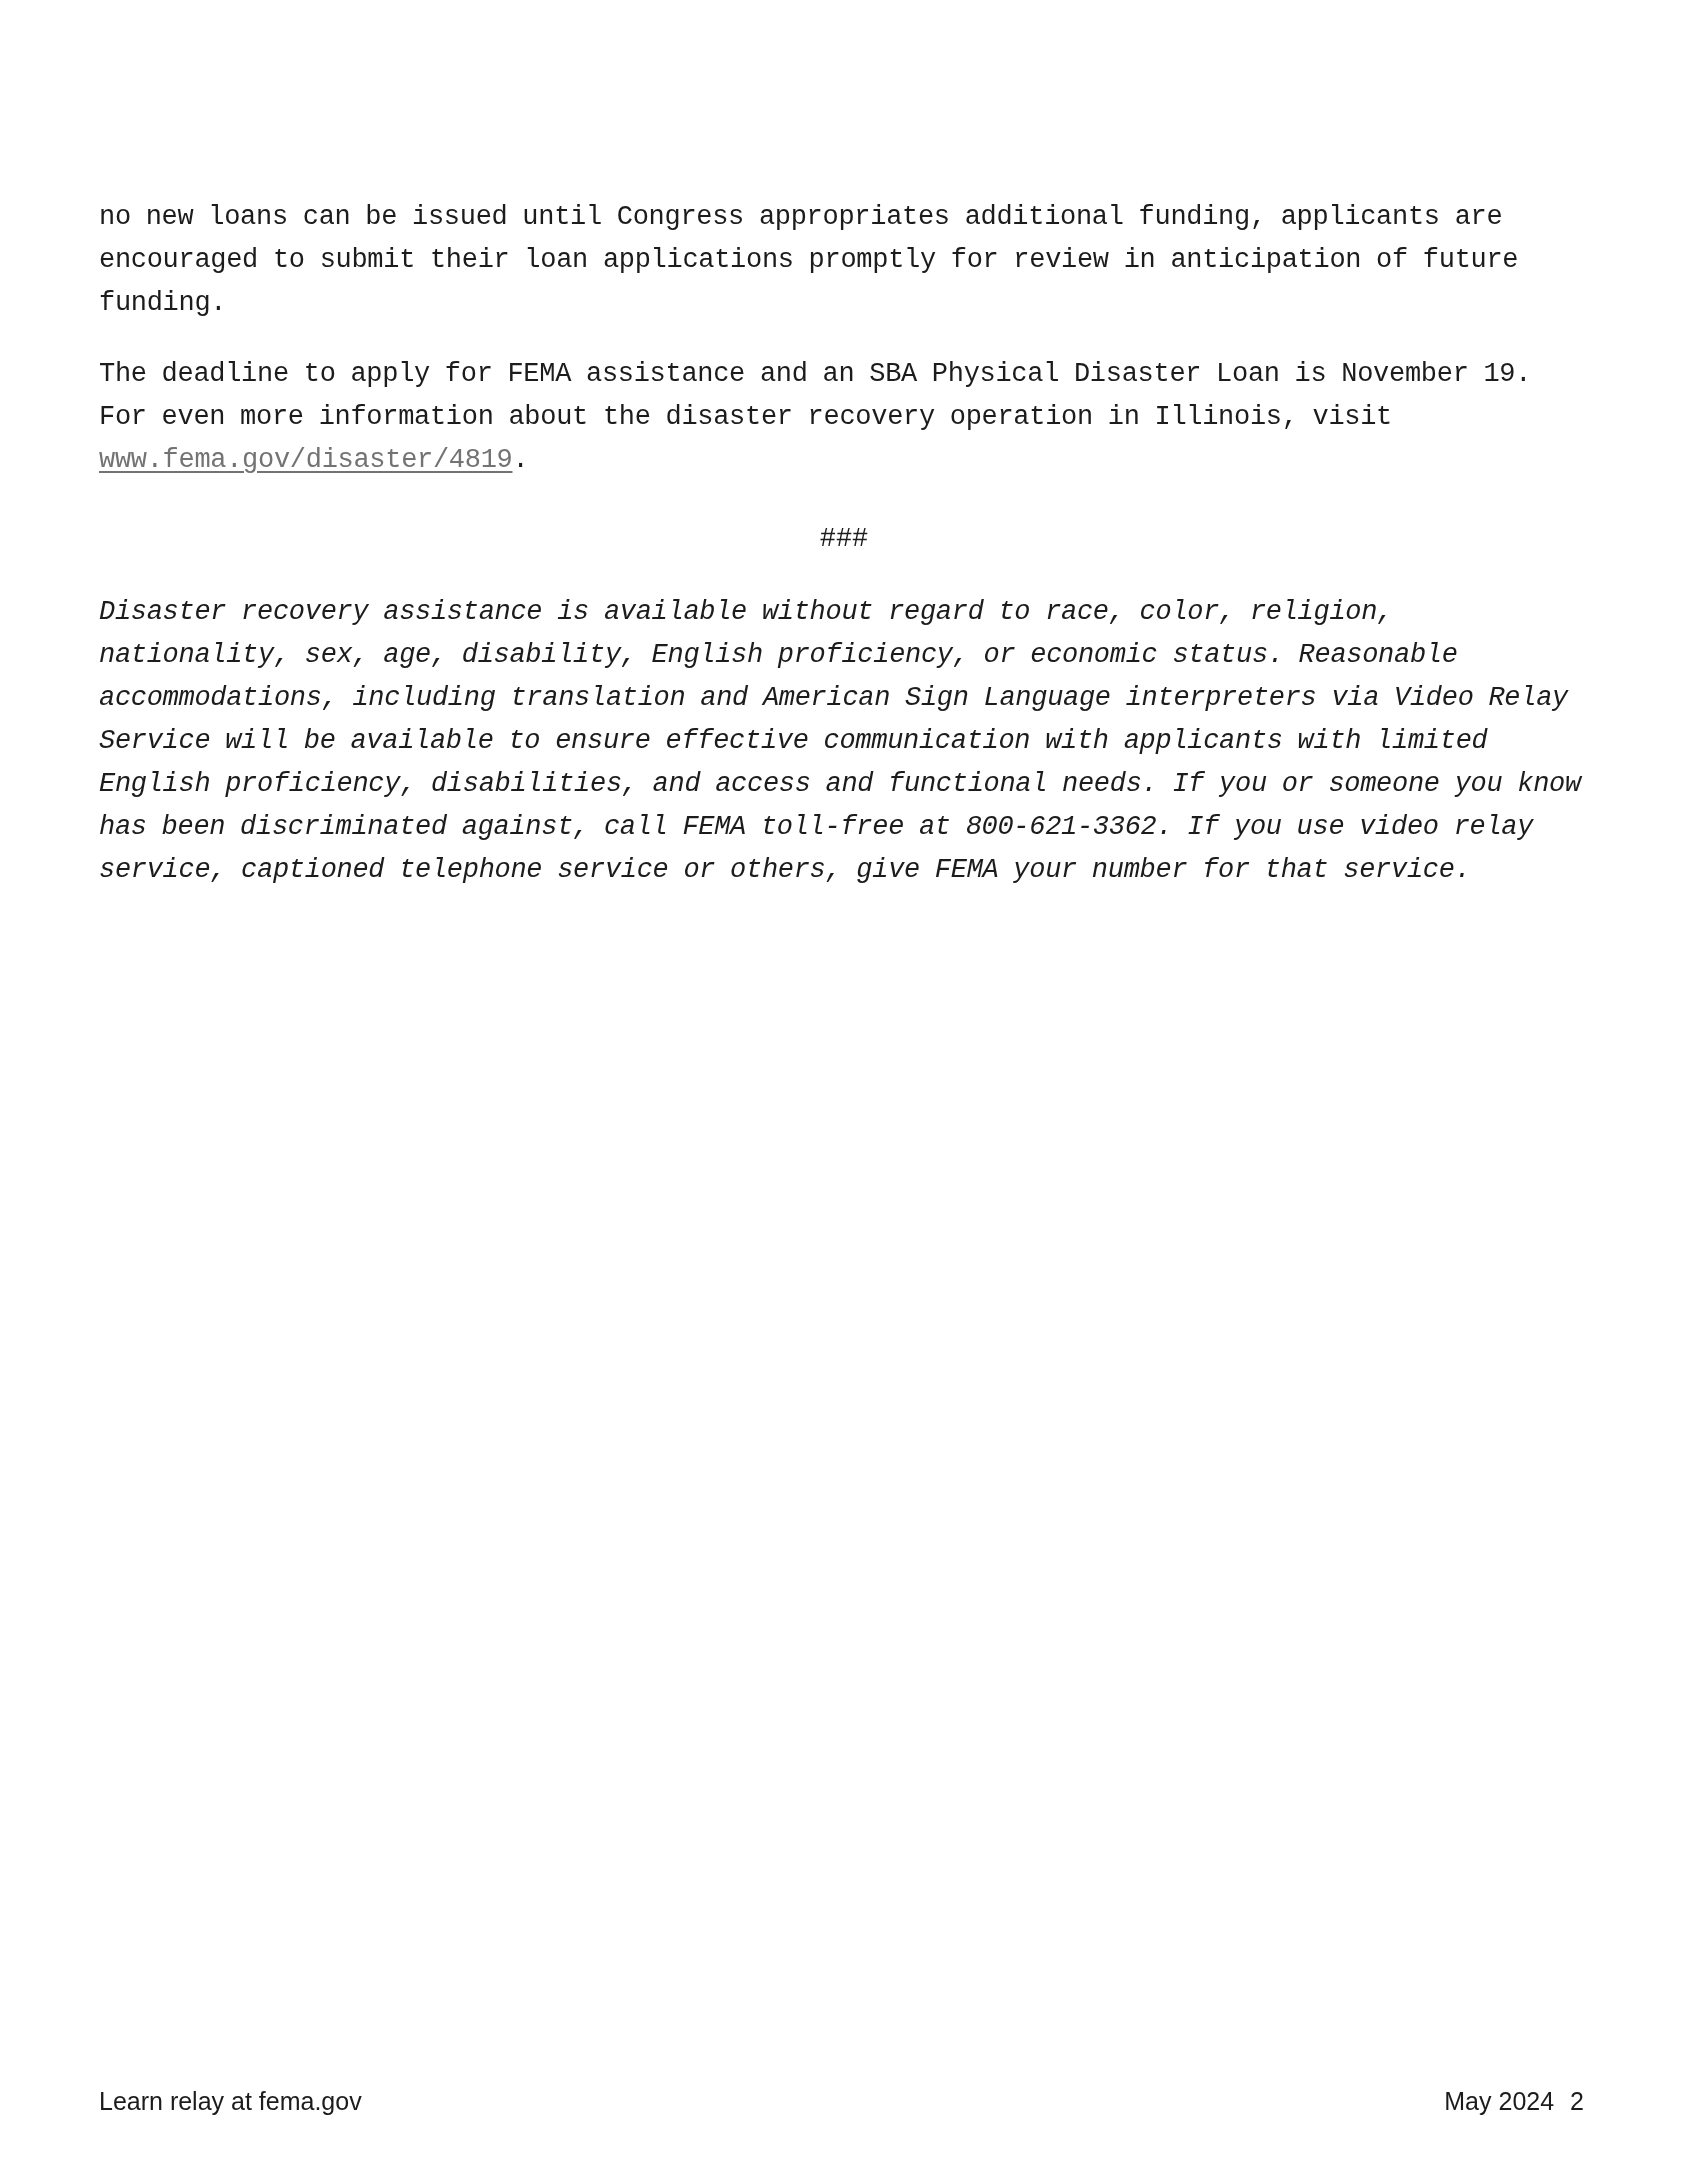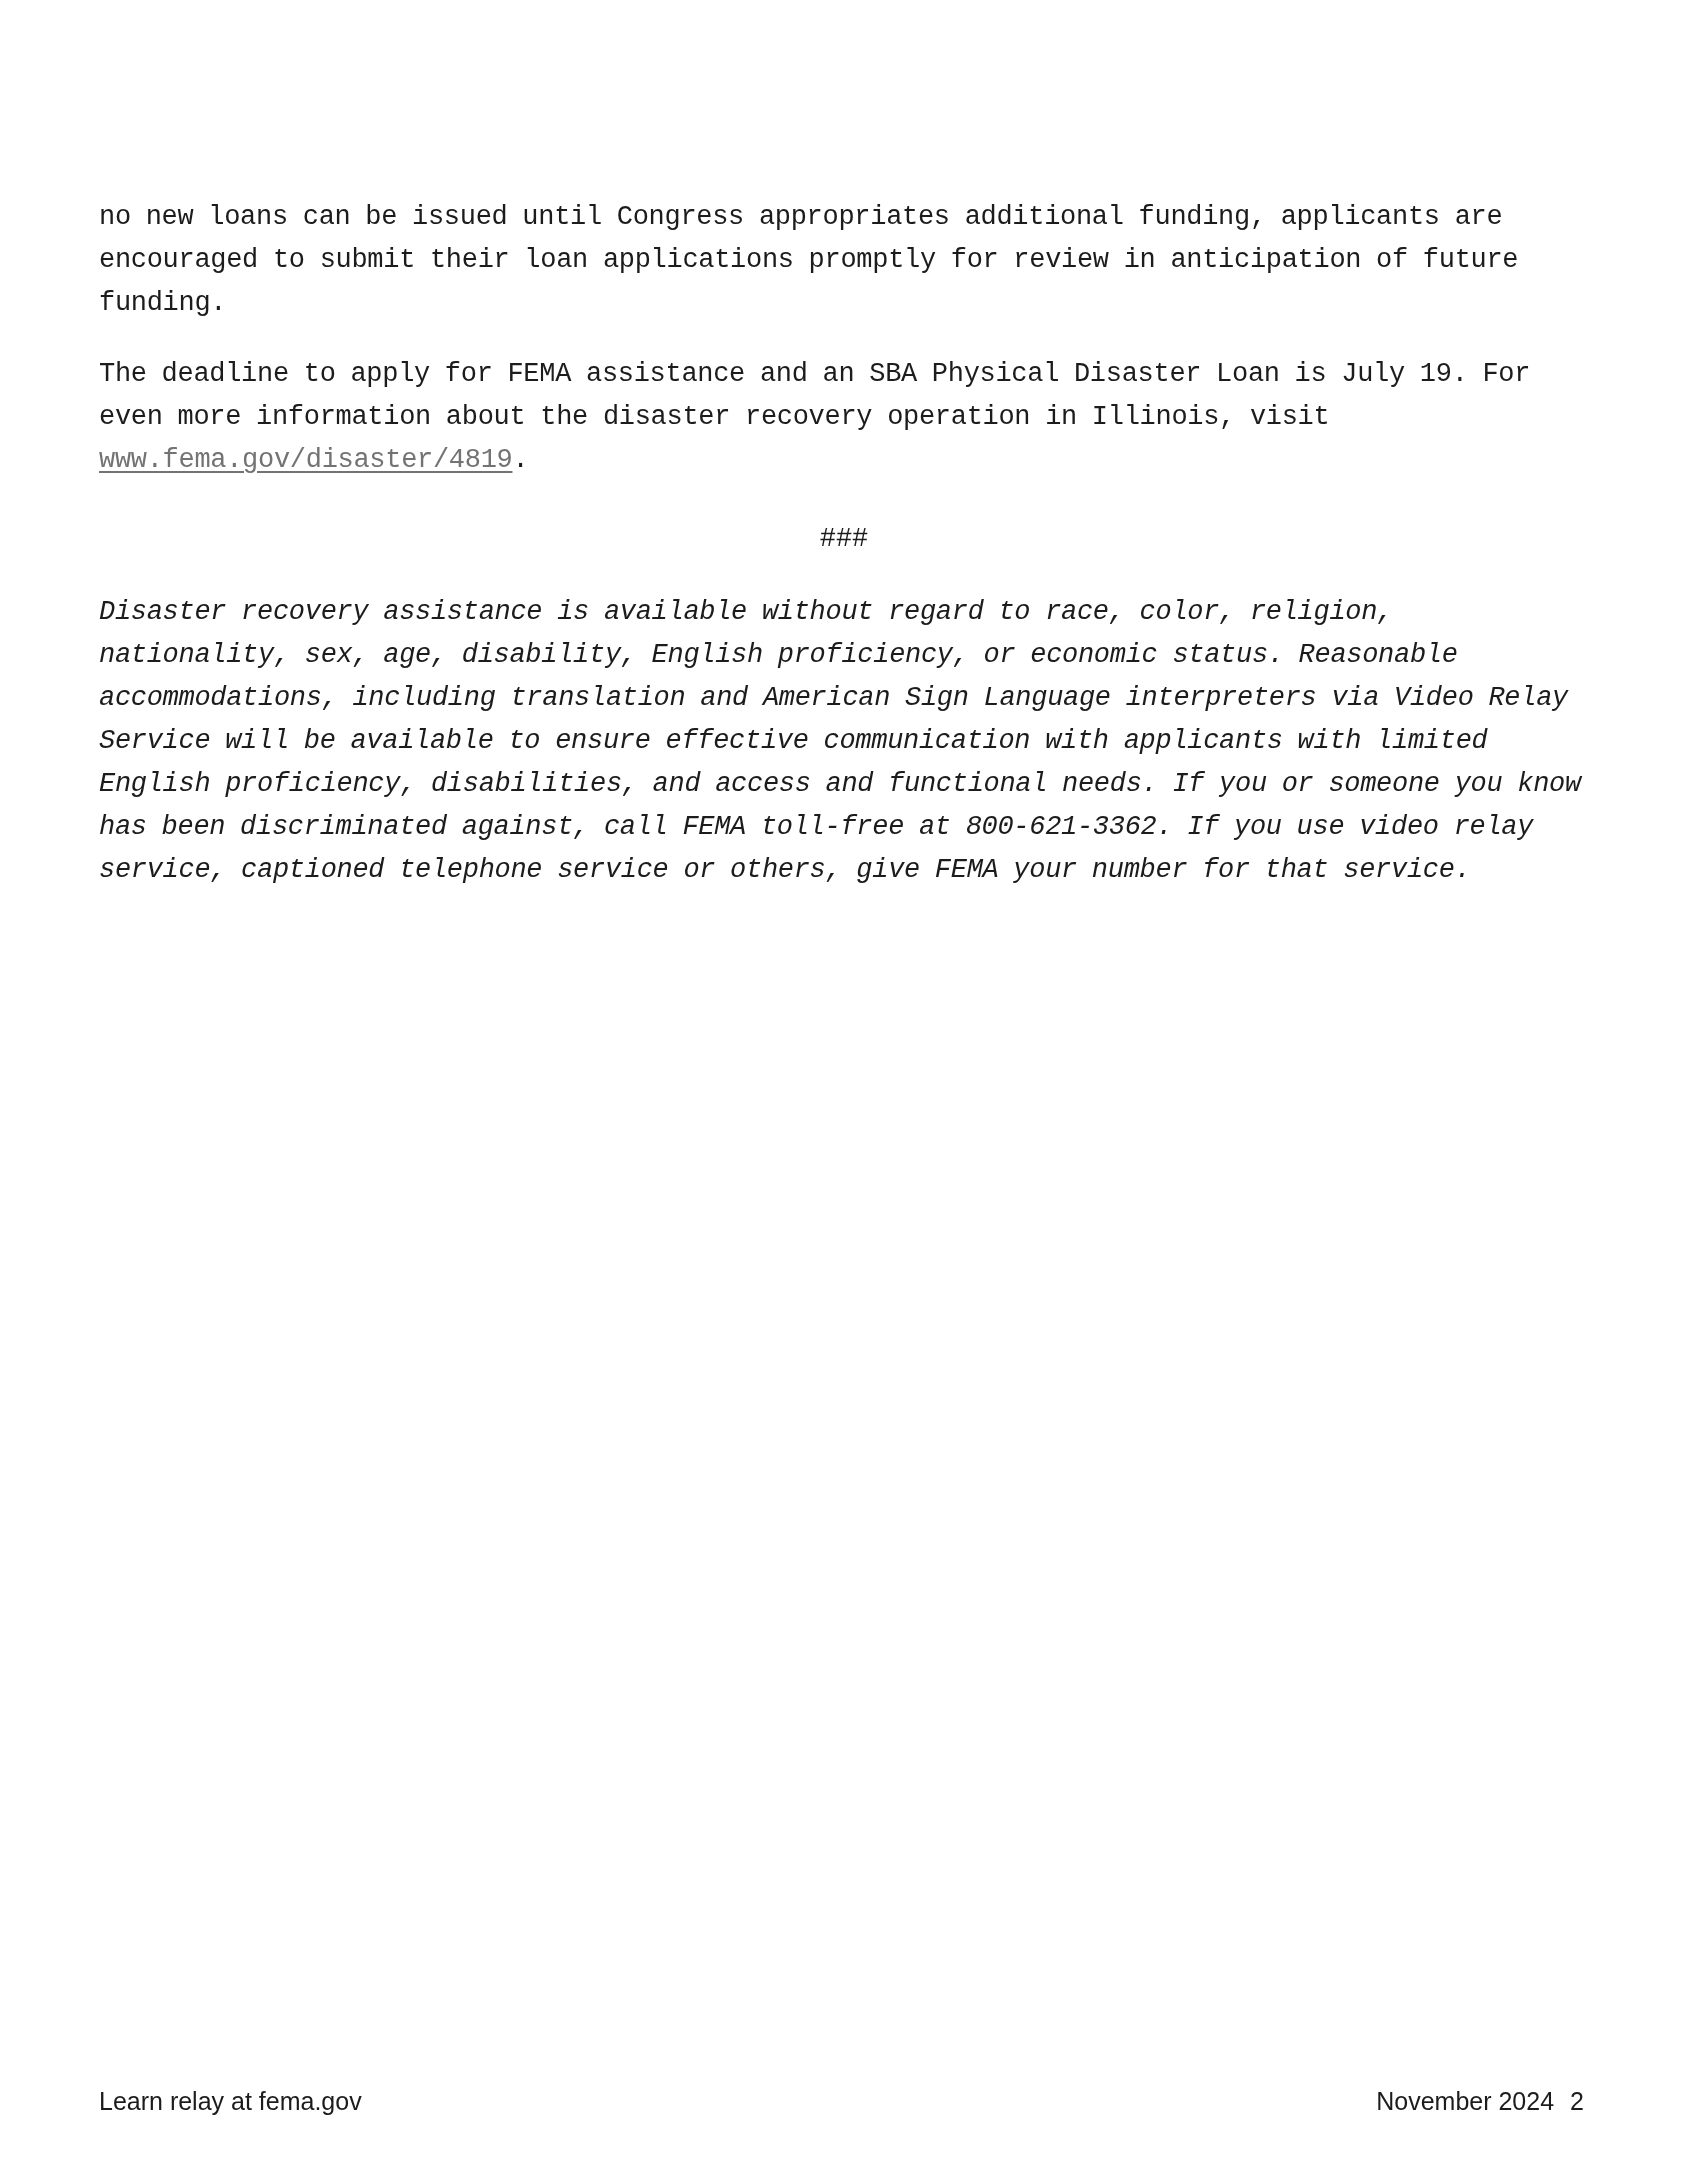--- a/index.html
+++ b/index.html
@@ -51,30 +51,30 @@
 </style>
 </head>
 <body>
 
 <div class="page">
 
   <div class="content">
 
     <p>no new loans can be issued until Congress appropriates additional funding, applicants are encouraged to submit their loan applications promptly for review in anticipation of future funding.</p>
 
-    <p><span>The deadline to apply for FEMA assistance and an SBA Physical Disaster Loan is July 19. For even more information about the disaster recovery operation in Illinois, visit </span><a class="link">www.fema.gov/disaster/4819</a><span>.</span></p>
+    <p><span>The deadline to apply for FEMA assistance and an SBA Physical Disaster Loan is November 19. For even more information about the disaster recovery operation in Illinois, visit </span><a class="link">www.fema.gov/disaster/4819</a><span>.</span></p>
 
     <p class="separator">###</p>
 
     <p class="disclaimer">Disaster recovery assistance is available without regard to race, color, religion, nationality, sex, age, disability, English proficiency, or economic status. Reasonable accommodations, including translation and American Sign Language interpreters via Video Relay Service will be available to ensure effective communication with applicants with limited English proficiency, disabilities, and access and functional needs. If you or someone you know has been discriminated against, call FEMA toll-free at 800-621-3362. If you use video relay service, captioned telephone service or others, give FEMA your number for that service.</p>
 
   </div>
 
   <div class="footer">
     <span>Learn relay at fema.gov</span>
     <span class="footer-right">
-      <span>November 2024</span>
+      <span>May 2024</span>
       <span>2</span>
     </span>
   </div>
 
 </div>
 
 
 </body></html>

